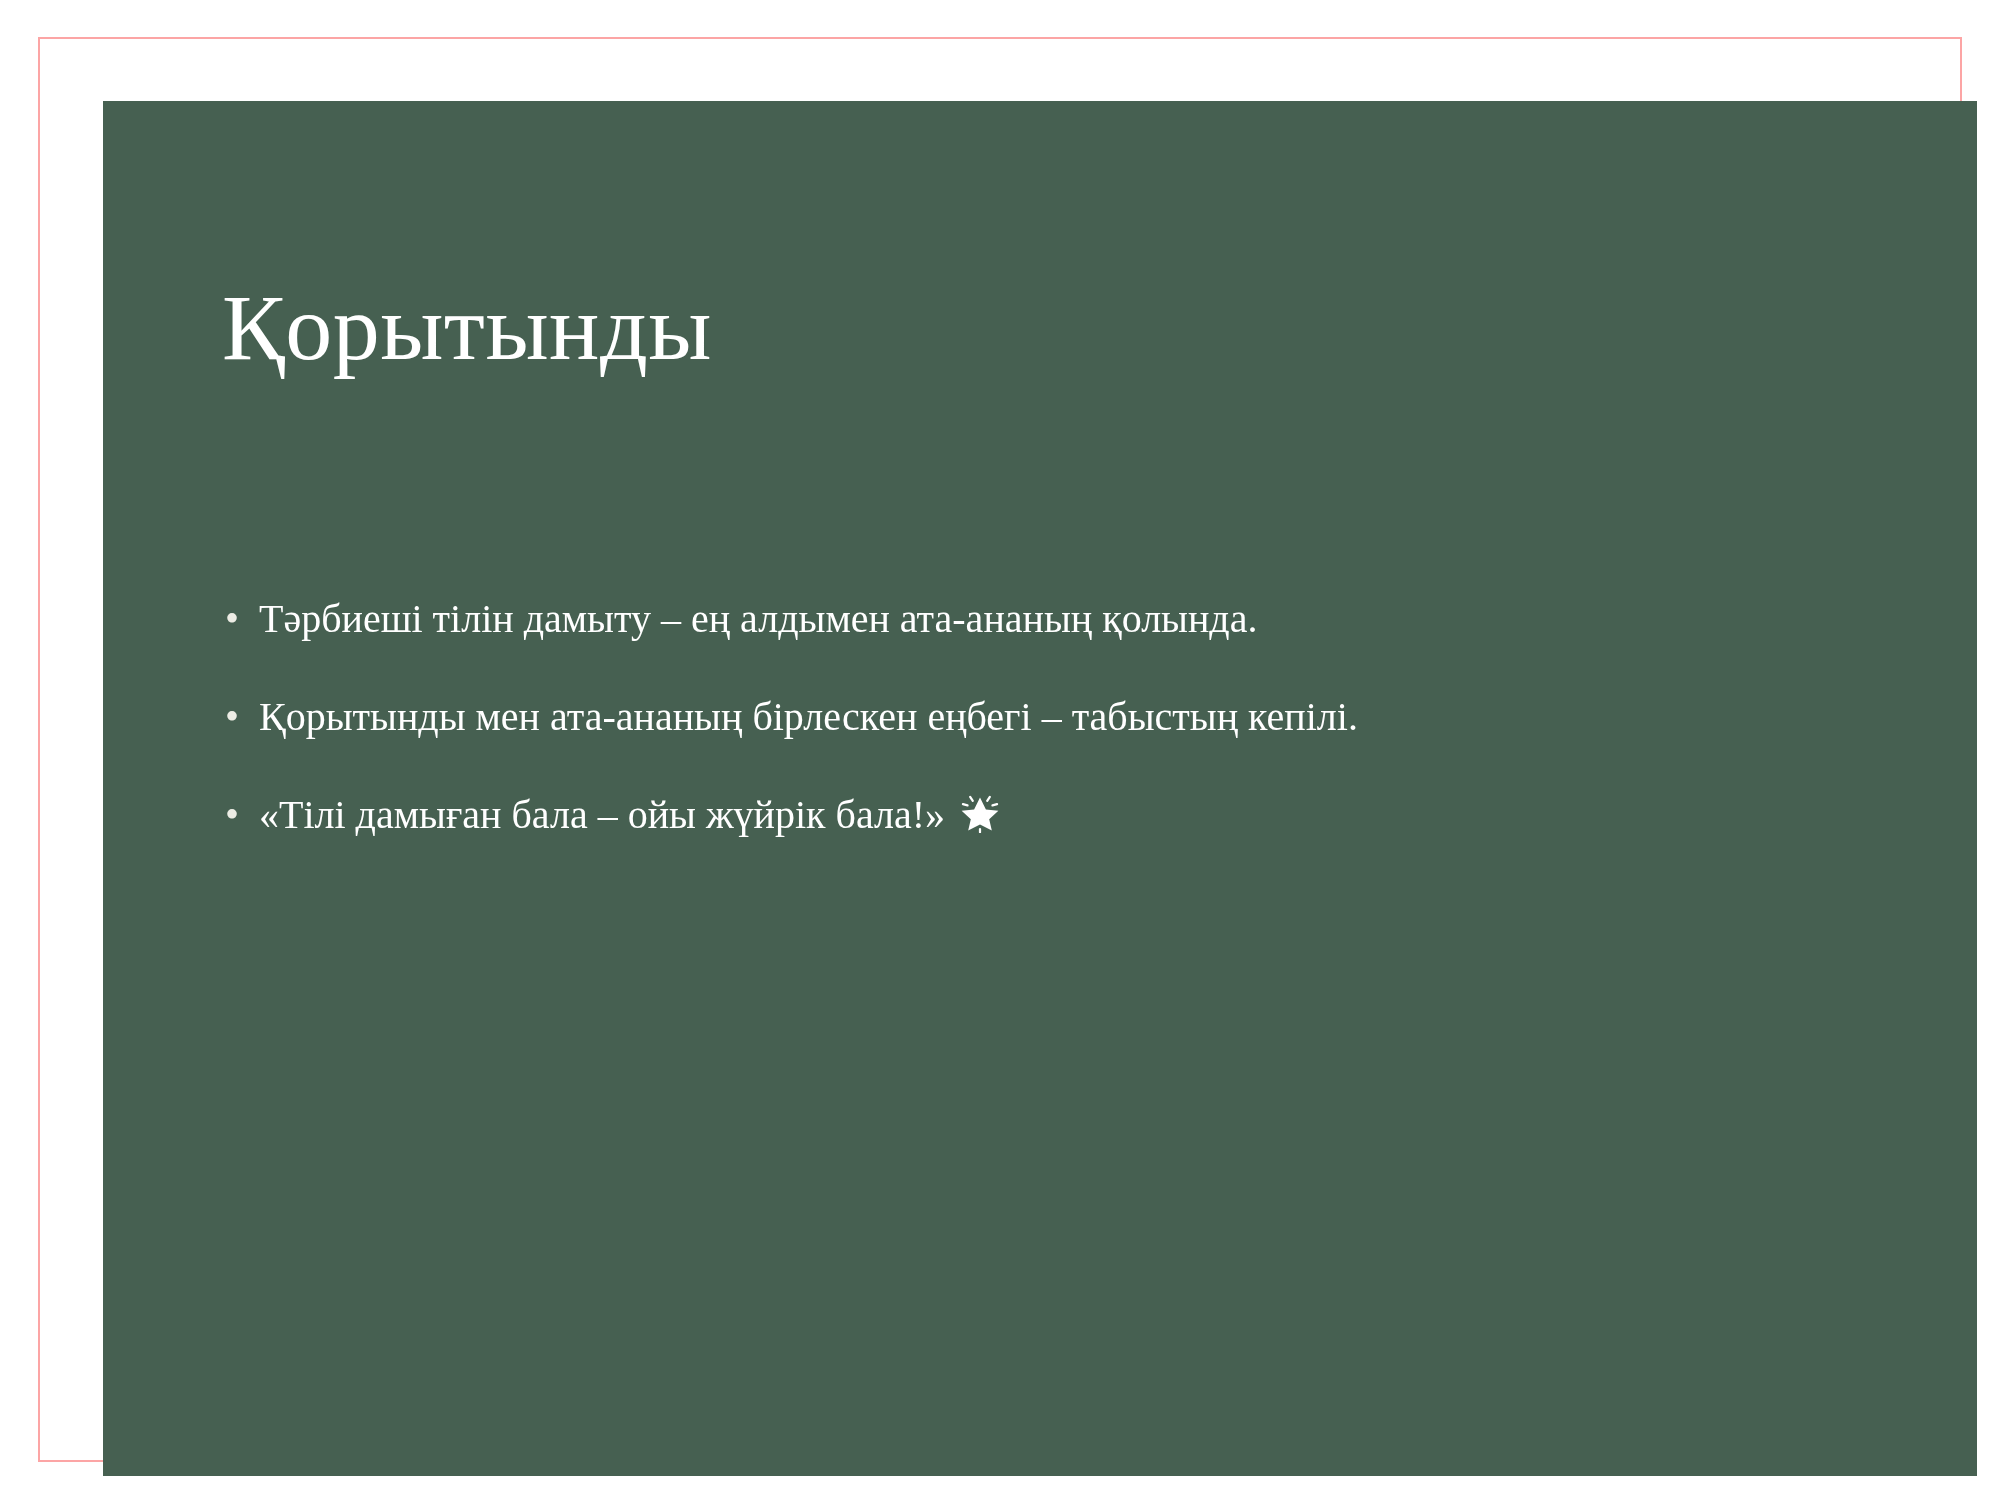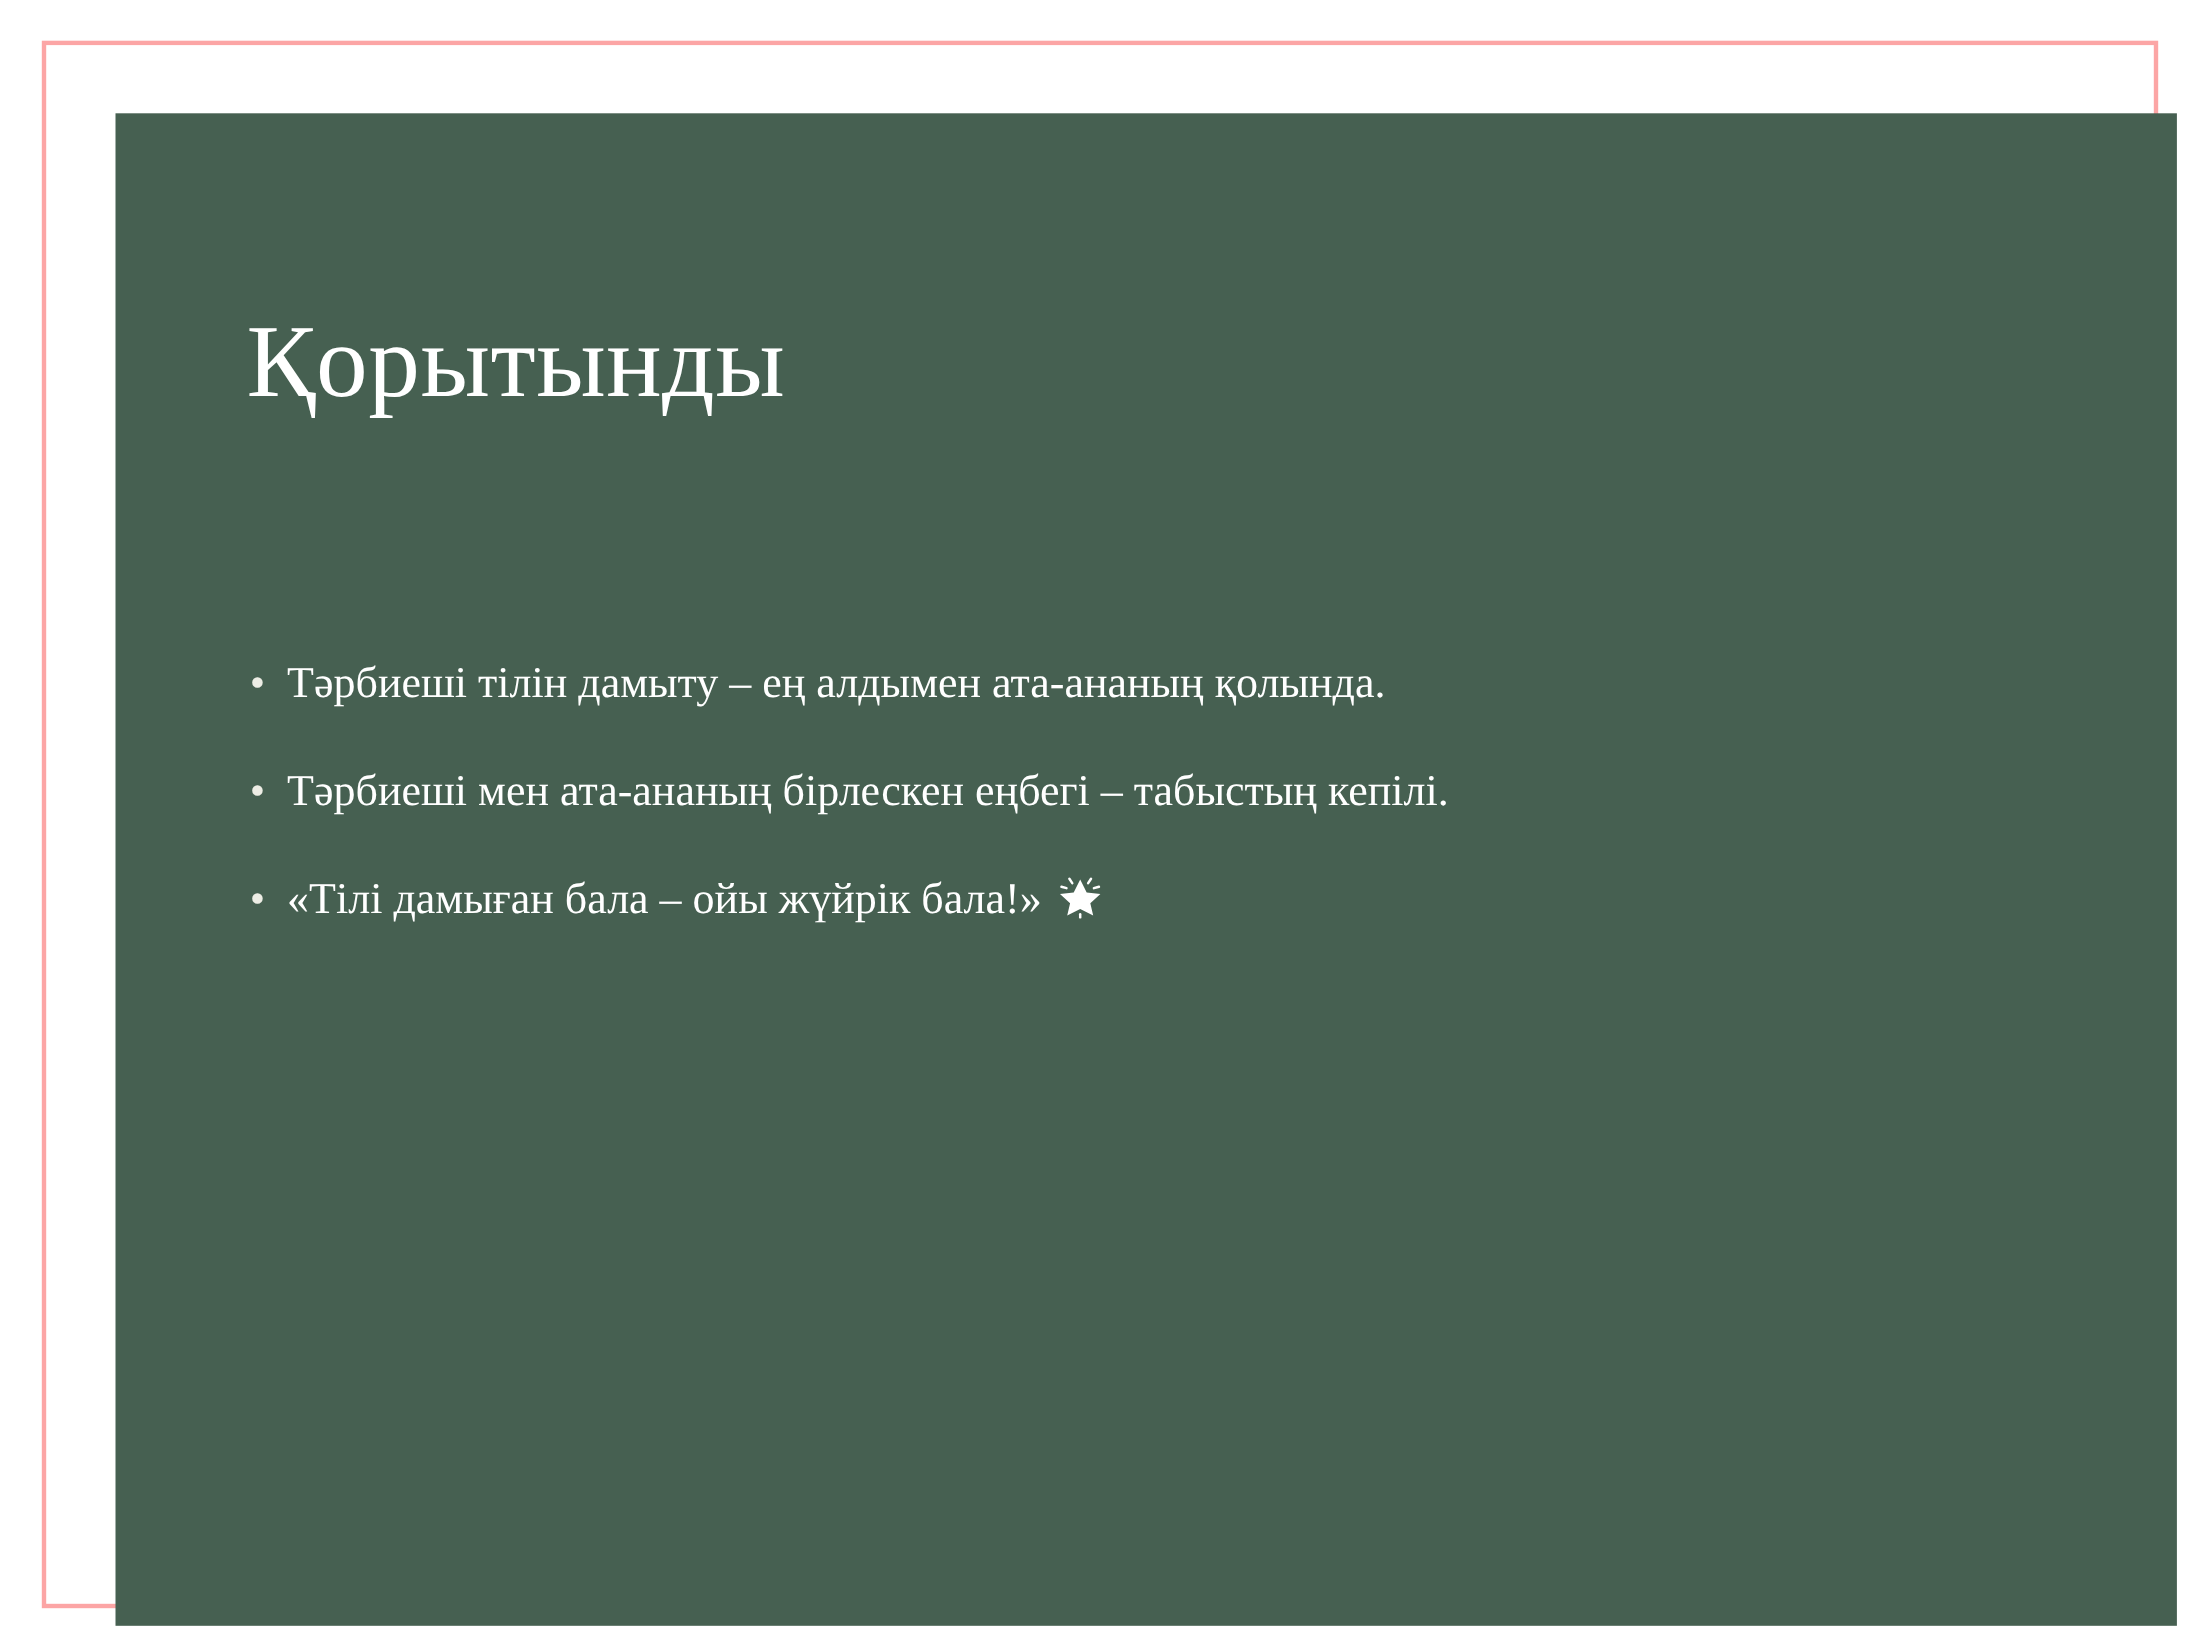--- a/index.html
+++ b/index.html
@@ -15,21 +15,21 @@
   }
 
   
   .slide-frame {
     position: absolute;
     left: 38px;
     top: 37px;
     width: 1924px;
     height: 1425px;
     background: #ffffff;
-    border: 4px solid #fca5a5;
+    border: 2px solid #fca5a5;
     box-sizing: border-box;
   }
 
   
   .slide-canvas {
     position: absolute;
     left: 63px;
     top: 62px;
     width: 1874px;
     height: 1375px;
@@ -111,21 +111,21 @@
 
     <ul class="bullet-list">
 
       <li class="bullet-item">
         <span class="bullet-marker">•</span>
         <span class="bullet-text">Тәрбиеші тілін дамыту – ең алдымен ата-ананың қолында.</span>
       </li>
 
       <li class="bullet-item">
         <span class="bullet-marker">•</span>
-        <span class="bullet-text">Тәрбиеші мен ата-ананың бірлескен еңбегі – табыстың кепілі.</span>
+        <span class="bullet-text">Қорытынды мен ата-ананың бірлескен еңбегі – табыстың кепілі.</span>
       </li>
 
       <li class="bullet-item">
         <span class="bullet-marker">•</span>
         <span class="bullet-text">«Тілі дамыған бала – ойы жүйрік бала!»</span>
         <span class="star-emoji">
           <svg viewBox="0 0 64 64" aria-hidden="true">
             <polygon points="32,10 41,28 60,30 46,43 50,60 32,51 14,60 18,43 4,30 23,28" fill="#ffffff"></polygon>
             <g stroke="#ffffff" stroke-width="3.4" stroke-linecap="round">
               <line x1="17" y1="9" x2="21" y2="15"></line>

